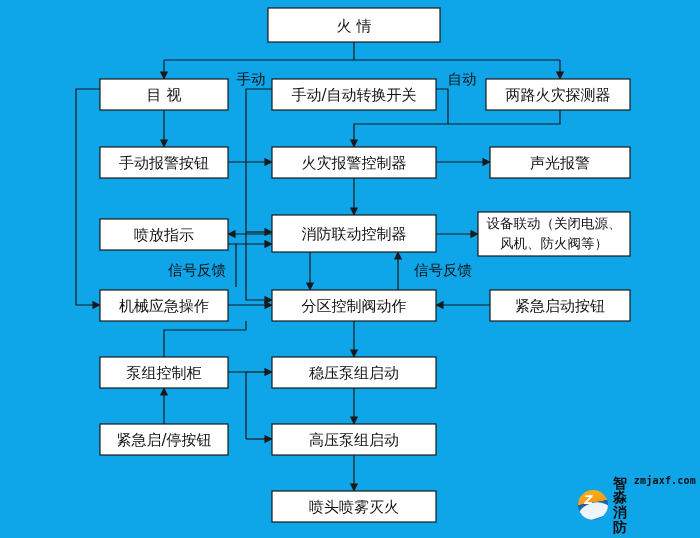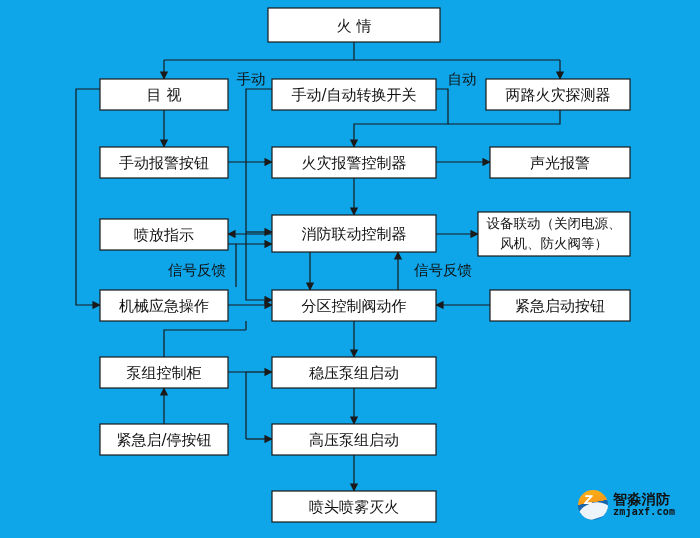--- a/index.html
+++ b/index.html
@@ -96,21 +96,21 @@
     top: 3px;
     font-size: 12px;
     font-weight: bold;
     color: #ffffff;
     font-family: "DejaVu Sans", "Liberation Sans", sans-serif;
     z-index: 3;
     transform: skewX(-8deg);
   }
   #logo .txt {
     display: flex;
-    flex-direction: column;
+    flex-direction: row;
     justify-content: center;
     line-height: 1.05;
   }
   #logo .cn {
     font-size: 14px;
     font-weight: bold;
     color: #111111;
     letter-spacing: .3px;
     font-family: "DejaVu Sans", "Liberation Sans", sans-serif;
   }

